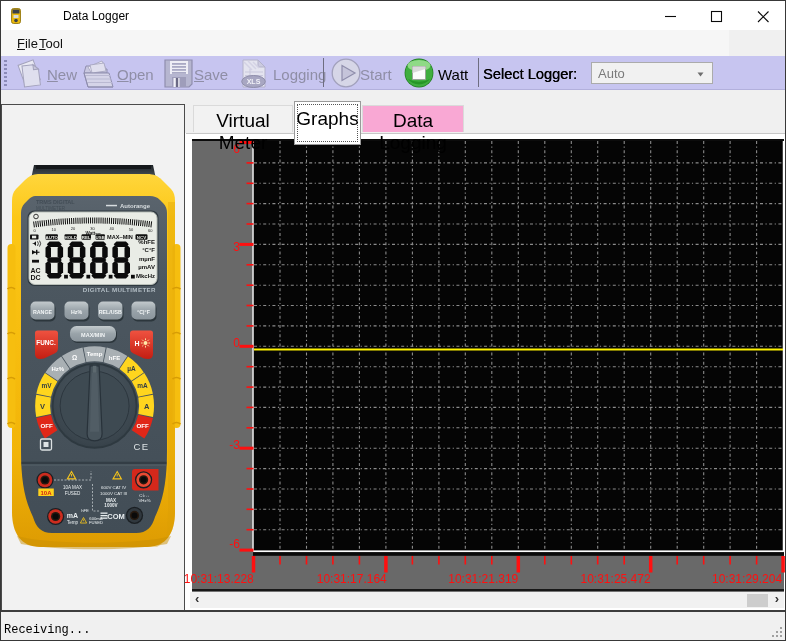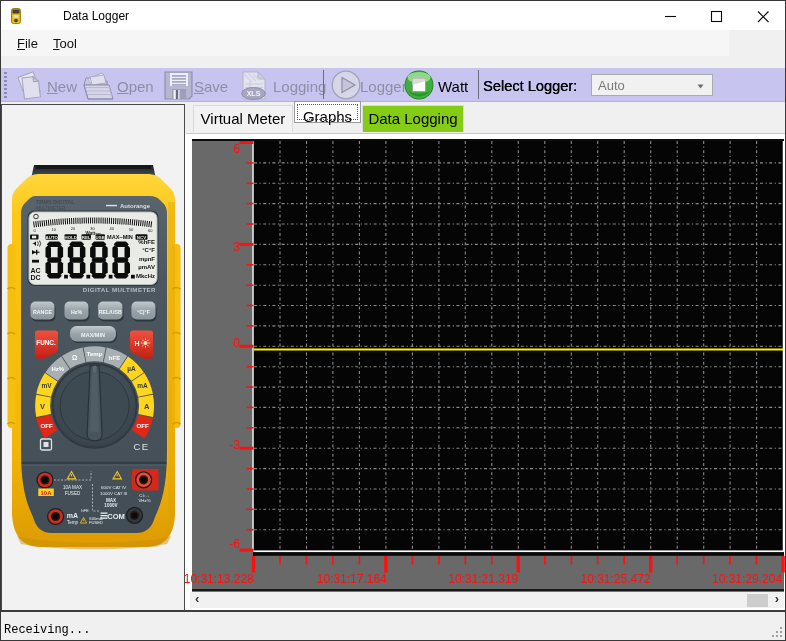--- a/index.html
+++ b/index.html
@@ -3,31 +3,31 @@
 
 * { margin:0; padding:0; box-sizing:border-box; }
 html,body { width:786px; height:641px; overflow:hidden; }
 body { position:relative; font-family:"Liberation Sans", sans-serif; background:#f0f0f0; }
 .abs { position:absolute; }
 #frame { left:0; top:0; width:786px; height:641px; border:1px solid #383838; z-index:50; pointer-events:none; }
 #titlebar { left:1px; top:1px; width:784px; height:29px; background:#ffffff; }
 #title-text { left:30px; top:8px; font-size:12px; color:#000;margin-left:32px; }
 #menubar { left:1px; top:30px; width:728px; height:26px; background:#f6f6f6; font-size:13px; color:#111; }
 #menubar span.mi { position:absolute; top:6px; }
-#toolbar { left:1px; top:68px; width:784px; height:34px; background:#c7c5f0; border-bottom:1px solid #b2b0dc;padding-left:13px; }
+#toolbar { left:1px; top:56px; width:784px; height:34px; background:#c7c5f0; border-bottom:1px solid #b2b0dc;padding-left:13px; }
 .tbtxt { position:absolute; top:10px; font-size:15px; color:#8f8ea6; }
 .tbsep { position:absolute; top:2px; width:1px; height:29px; background:#6e6d80; }
 .capbtn { position:absolute; top:0; width:46px; height:30px; }
 #leftpanel { left:1px; top:104px; width:184px; height:507px; background:#f2f2f2; border:1.5px solid #4b4b4b; }
 #statusline { left:0px; top:610px; width:786px; height:2.5px; background:#3d3d3d; }
 #statusbar { left:1px; top:612px; width:784px; height:28px; background:#f0f0f0;font-family:Liberation Mono, monospace; }
 #scroll { left:190px; top:592px; width:594px; height:16px; background:#f1f1f1; }
 .thumb { position:absolute; left:557px; top:1.5px; width:21px; height:13px; background:#cdcdcd; }
 .sarrow { position:absolute; top:-1px; font-size:15px; color:#333; font-weight:bold; }
-.tab { position:absolute; font-size:15px; color:#000; text-align:center; }
+.tab { position:absolute; font-size:19px; color:#000; text-align:center; }
 
 </style></head><body>
 <svg width="601" height="479" viewBox="185 133 601 479" style="position:absolute;left:185px;top:133px">
 <rect x="185" y="133" width="601" height="479" fill="#ffffff"></rect>
 <rect x="192" y="139" width="592" height="452" fill="#696969"></rect>
 <rect x="192" y="139" width="592" height="2" fill="#0c0c0c"></rect>
 <rect x="253.5" y="141" width="529.5" height="409.5" fill="#050505"></rect>
 <line x1="280.0" y1="141" x2="280.0" y2="550" stroke="#8c8c8c" stroke-width="1.1" stroke-dasharray="3 2.5 1.2 2.5"></line>
 <line x1="306.5" y1="141" x2="306.5" y2="550" stroke="#8c8c8c" stroke-width="1.1" stroke-dasharray="3 2.5 1.2 2.5"></line>
 <line x1="332.9" y1="141" x2="332.9" y2="550" stroke="#8c8c8c" stroke-width="1.1" stroke-dasharray="3 2.5 1.2 2.5"></line>
@@ -138,21 +138,21 @@
     </svg>
 <svg class="capbtn" style="left:693px" width="46" height="30">
       <rect x="17.5" y="10.5" width="10" height="10" fill="none" stroke="#0a0a0a" stroke-width="1.1"></rect>
     </svg>
 <svg class="capbtn" style="left:739px" width="46" height="30">
       <path d="M18,10.5 L28.5,21 M28.5,10.5 L18,21" stroke="#0a0a0a" stroke-width="1.1" fill="none"></path>
     </svg>
 </div>
 <div id="menubar" class="abs">
     <span class="mi" style="left:16px"><u>F</u>ile</span>
-    <span class="mi" style="left:52px"><u>T</u>ool</span>
+    <span class="mi" style="left:38px"><u>T</u>ool</span>
   </div>
 <div id="toolbar" class="abs">
 <div class="abs" style="left:3px;top:4px;width:3px;height:26px;background-image:repeating-linear-gradient(180deg,#8b8ab8 0px,#8b8ab8 2px,transparent 2px,transparent 4px)"></div>
 <div class="abs" style="left:14px;top:2px"><svg width="31" height="31" viewBox="0 0 31 31">
         <g>
 <g transform="rotate(-20 14 14)">
             <rect x="6" y="4" width="16" height="21" fill="#e9e9f3" stroke="#a3a2bc" stroke-width="1"></rect>
           </g>
 <g transform="rotate(-7 16 16)">
             <path d="M8,7 L19,7 L24,12 L24,28 L8,28 Z" fill="#dfdfee" stroke="#a3a2bc" stroke-width="1"></path>
@@ -197,21 +197,21 @@
         </g>
       </svg></div>
 <span class="tbtxt" style="left:272px">Logging</span>
 <div class="tbsep" style="left:322px"></div>
 <div class="abs" style="left:330px;top:2px"><svg width="30" height="30" viewBox="0 0 30 30">
         <g>
 <circle cx="15" cy="15" r="13.8" fill="#d6d6e7" stroke="#a2a1bc" stroke-width="1.3"></circle>
 <polygon points="11,7.5 24,15 11,22.5" fill="#c5c4da" stroke="#8f8eac" stroke-width="1.2"></polygon>
         </g>
       </svg></div>
-<span class="tbtxt" style="left:359px">Logger</span>
+<span class="tbtxt" style="left:359px">Start</span>
 <div class="abs" style="left:402px;top:1px"><svg width="32" height="32" viewBox="0 0 32 32">
         <g>
 <circle cx="16" cy="16" r="14.4" fill="#1f7a1f"></circle>
 <circle cx="16" cy="16" r="13.7" fill="#3fae3f"></circle>
 <ellipse cx="16" cy="8.5" rx="11.5" ry="5.5" fill="#93dc8a" opacity="0.95"></ellipse>
 <path d="M5,22 A13.7,13.7 0 0 0 27,22 A18,13 0 0 1 5,22" fill="#1d8c1d" opacity="0.7"></path>
 <rect x="9.5" y="9.5" width="13" height="13" fill="#fcfcfc" stroke="#9a9a9a" stroke-width="0.8"></rect>
 <path d="M9.5,16 L22.5,12 L22.5,9.5 L9.5,9.5 Z" fill="#dadada"></path>
         </g>
       </svg></div>
@@ -219,22 +219,22 @@
 <div class="tbsep" style="left:477px"></div>
 <span class="tbtxt" style="left:482px;color:#000;font-size:14.6px;text-shadow:0.3px 0 0 #000">Select Logger:</span>
 <div class="abs" style="left:590px;top:6px;width:122px;height:22px;background:#f1f1f1;border:1px solid #ababab">
       <span class="abs" style="left:6px;top:3px;font-size:13px;color:#7a7a7a">Auto</span>
       <svg class="abs" style="right:8px;top:9px" width="7" height="5">
         <polygon points="0.5,0.5 6.5,0.5 3.5,4.5" fill="#6e6e6e"></polygon>
       </svg>
     </div>
 </div>
 <div class="tab abs" style="left:193px;top:105px;width:100px;height:27px;background:#f2f2f2;border:1px solid #dadada;border-bottom:none;padding-top:4px">Virtual Meter</div>
-<div class="tab abs" style="left:294px;top:101px;width:67px;height:22px;background:#ffffff;border:1px solid #9a9a9a;padding-top:6px;z-index:5"><div class="abs" style="left:2px;top:2px;right:2px;bottom:2px;border:1px dotted #555"></div>Graphs</div>
-<div class="tab abs" style="left:362px;top:105px;width:102px;height:27px;background:#84cc16;border:1px solid #dadada;border-bottom:none;padding-top:4px">Data Logging</div>
+<div class="tab abs" style="left:294px;top:101px;width:67px;height:44px;background:#ffffff;border:1px solid #9a9a9a;padding-top:6px;z-index:5"><div class="abs" style="left:2px;top:2px;right:2px;bottom:2px;border:1px dotted #555"></div>Graphs</div>
+<div class="tab abs" style="left:362px;top:105px;width:102px;height:27px;background:#f9a8d4;border:1px solid #dadada;border-bottom:none;padding-top:4px">Data Logging</div>
 <div class="abs" style="left:186px;top:132.5px;width:599px;height:1px;background:#c8c8c8"></div>
 <div id="leftpanel" class="abs"></div>
 <svg width="174" height="390" viewBox="0 0 174 390" style="position:absolute;left:7px;top:160px">
 <defs>
 <linearGradient id="ybody" x1="0" y1="0" x2="0" y2="1">
  <stop offset="0" stop-color="#ffd63c"></stop>
         <stop offset="0.12" stop-color="#fcc716"></stop>
  <stop offset="0.75" stop-color="#f2b408"></stop>
         <stop offset="1" stop-color="#dd9b02"></stop>
 </linearGradient>

